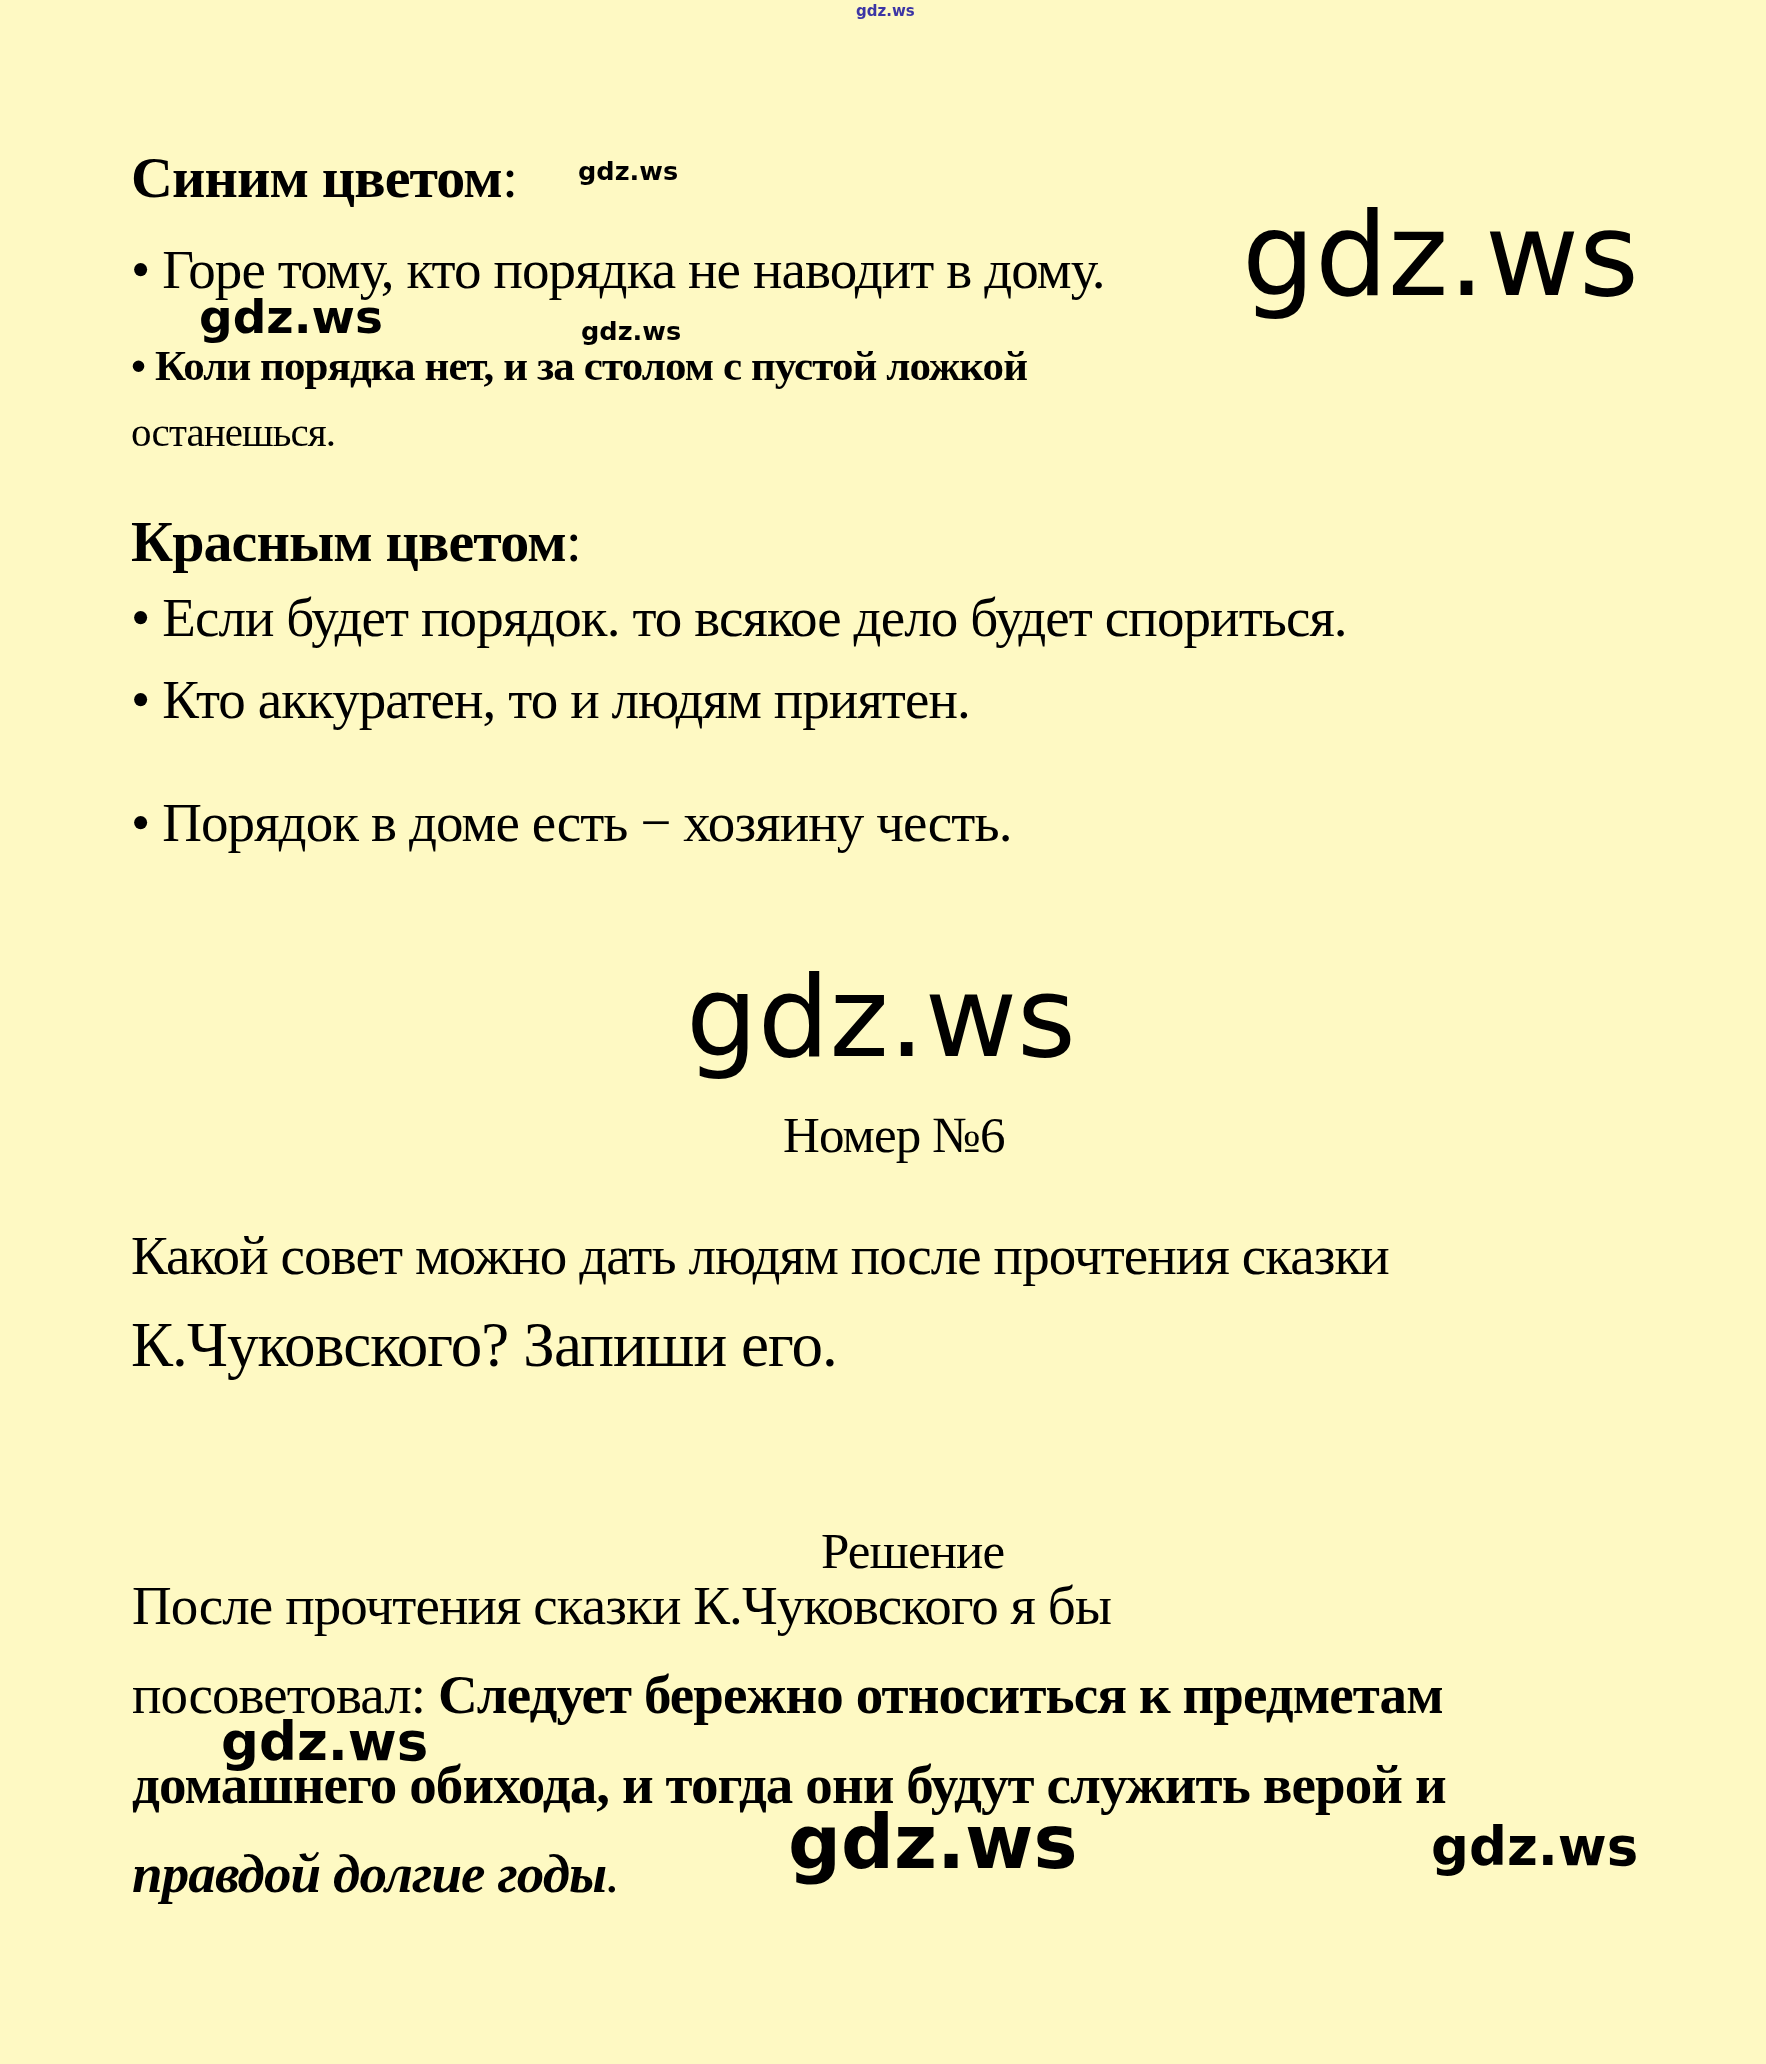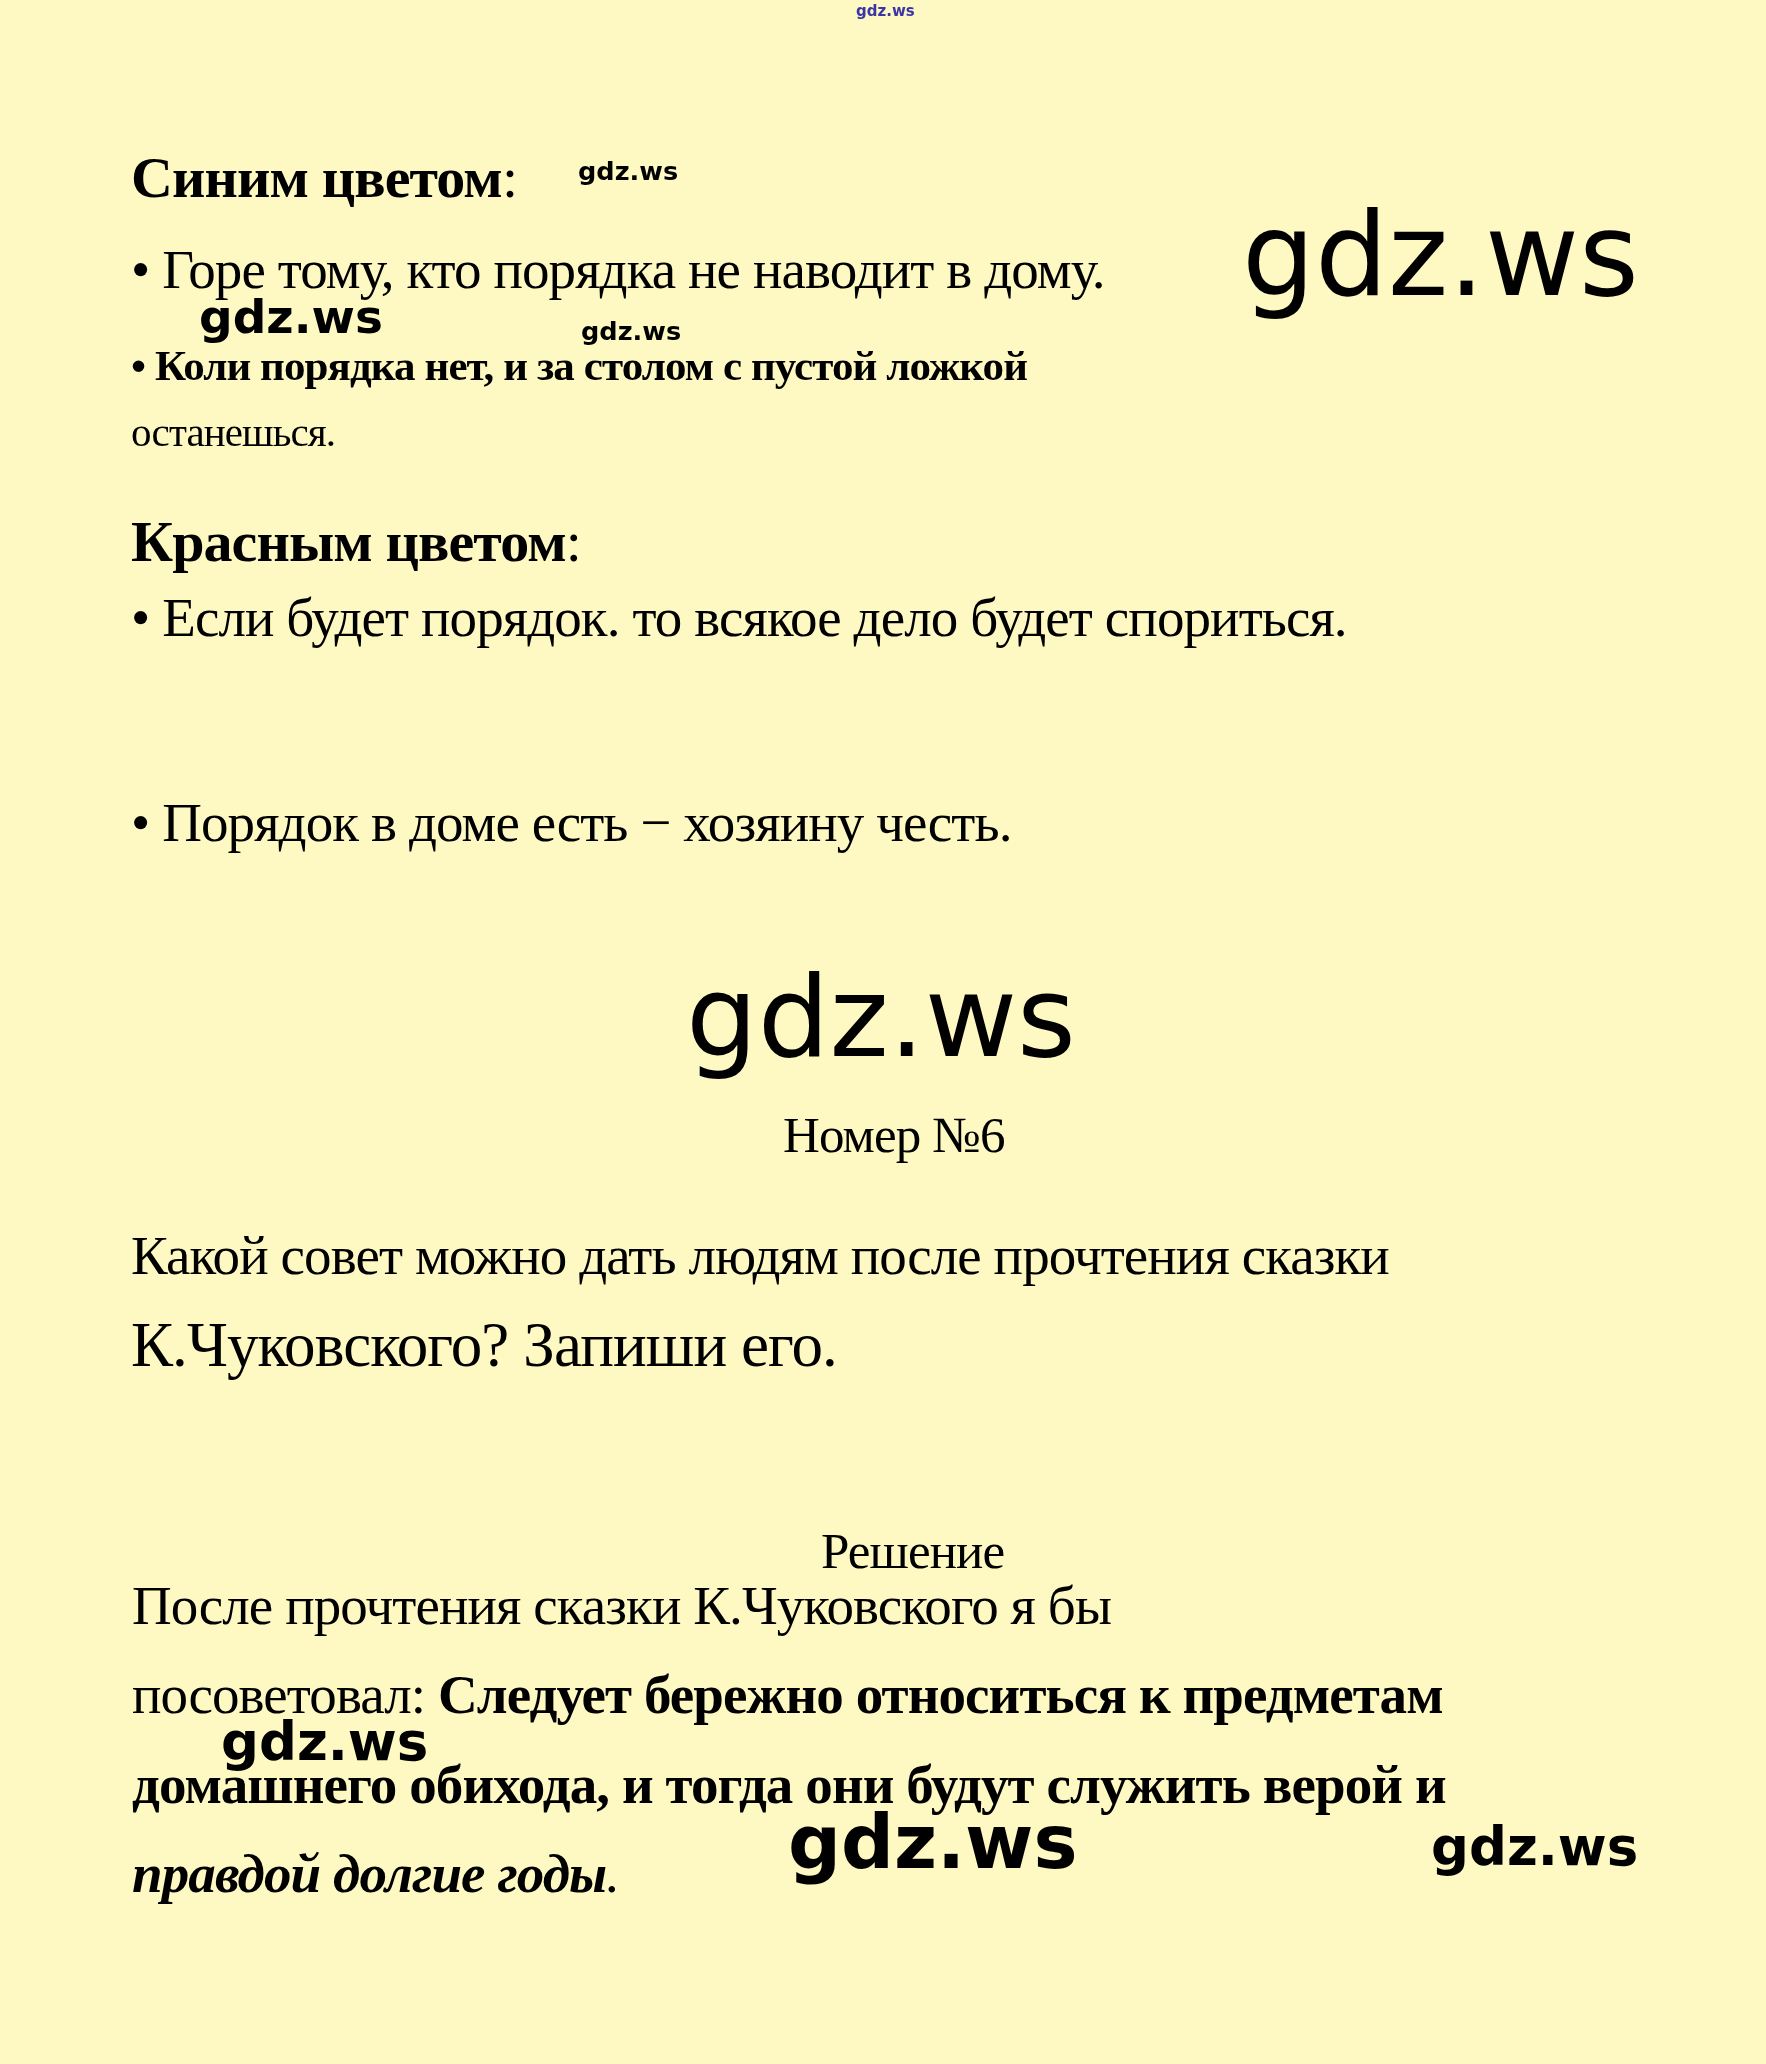--- a/index.html
+++ b/index.html
@@ -53,20 +53,21 @@
   <div class="wm wm-heavy" style="left:581px; top:319px; font-size:25.6px;">gdz.ws</div>
 
   <div class="line" style="left:131px; top:344px; font-size:43px;font-weight:bold;">• Коли порядка нет, и за столом с пустой ложкой</div>
   <div class="line" style="left:131px; top:412px; font-size:41px;">останешься.</div>
 
   <div class="line" style="left:131px; top:513px; font-size:58px;">
     <span class="bold">Красным цветом</span><span>:</span>
   </div>
 
   <div class="line" style="left:131px; top:590px; font-size:55px;">• Если будет порядок. то всякое дело будет спориться.</div>
+  <div class="line" style="left:131px; top:672px; font-size:55px;">• Кто аккуратен, то и людям приятен.</div>
   <div class="line" style="left:131px; top:759px; font-size:55px;margin-top:36px;">• Порядок в доме есть − хозяину честь.</div>
 
   <div class="wm" style="left:686px; top:961px; font-size:113px;">gdz.ws</div>
 
   <div class="line" style="left:783px; top:1110px; font-size:51px;">Номер №6</div>
 
   <div class="line" style="left:131px; top:1228px; font-size:55px;">Какой совет можно дать людям после прочтения сказки</div>
   <div class="line" style="left:131px; top:1314px; font-size:63px;">К.Чуковского? Запиши его.</div>
 
   <div class="line" style="left:813px; top:1526px; font-size:51px;margin-left:8px;">Решение</div>

